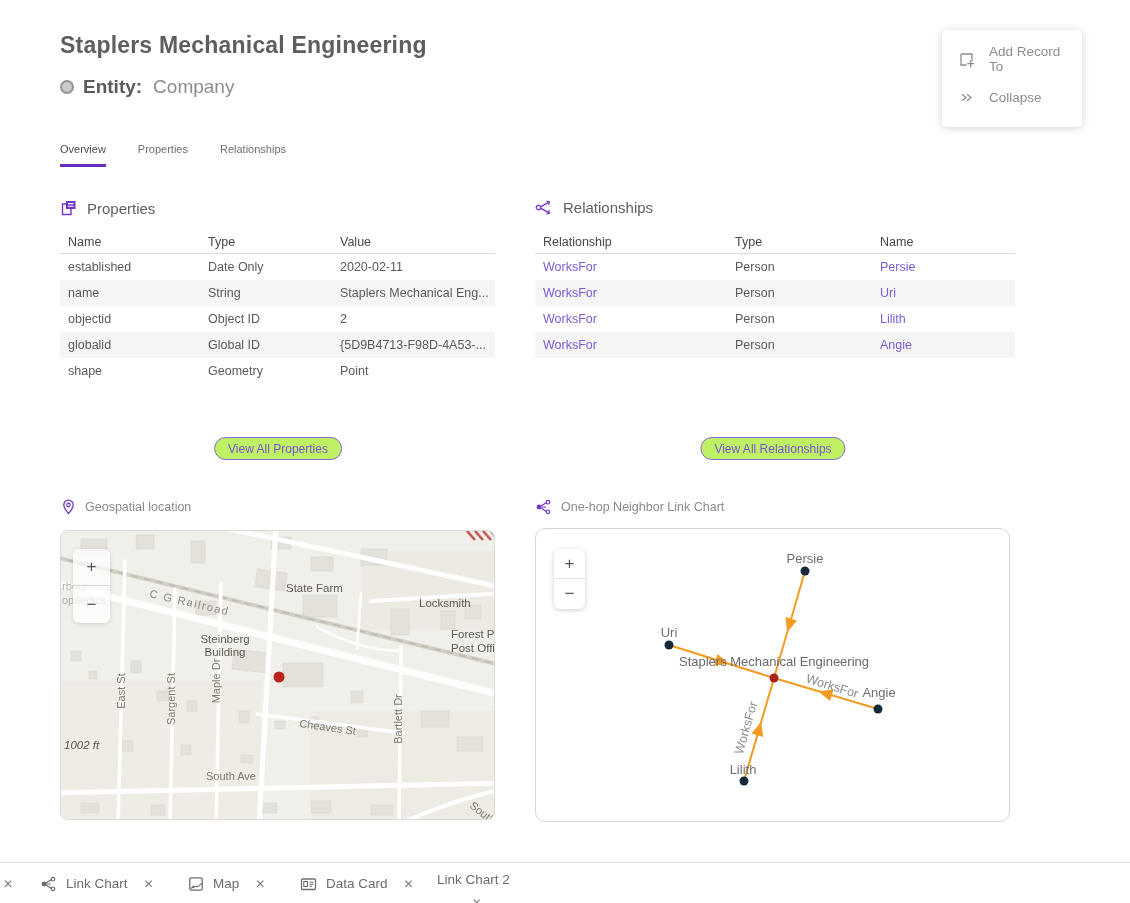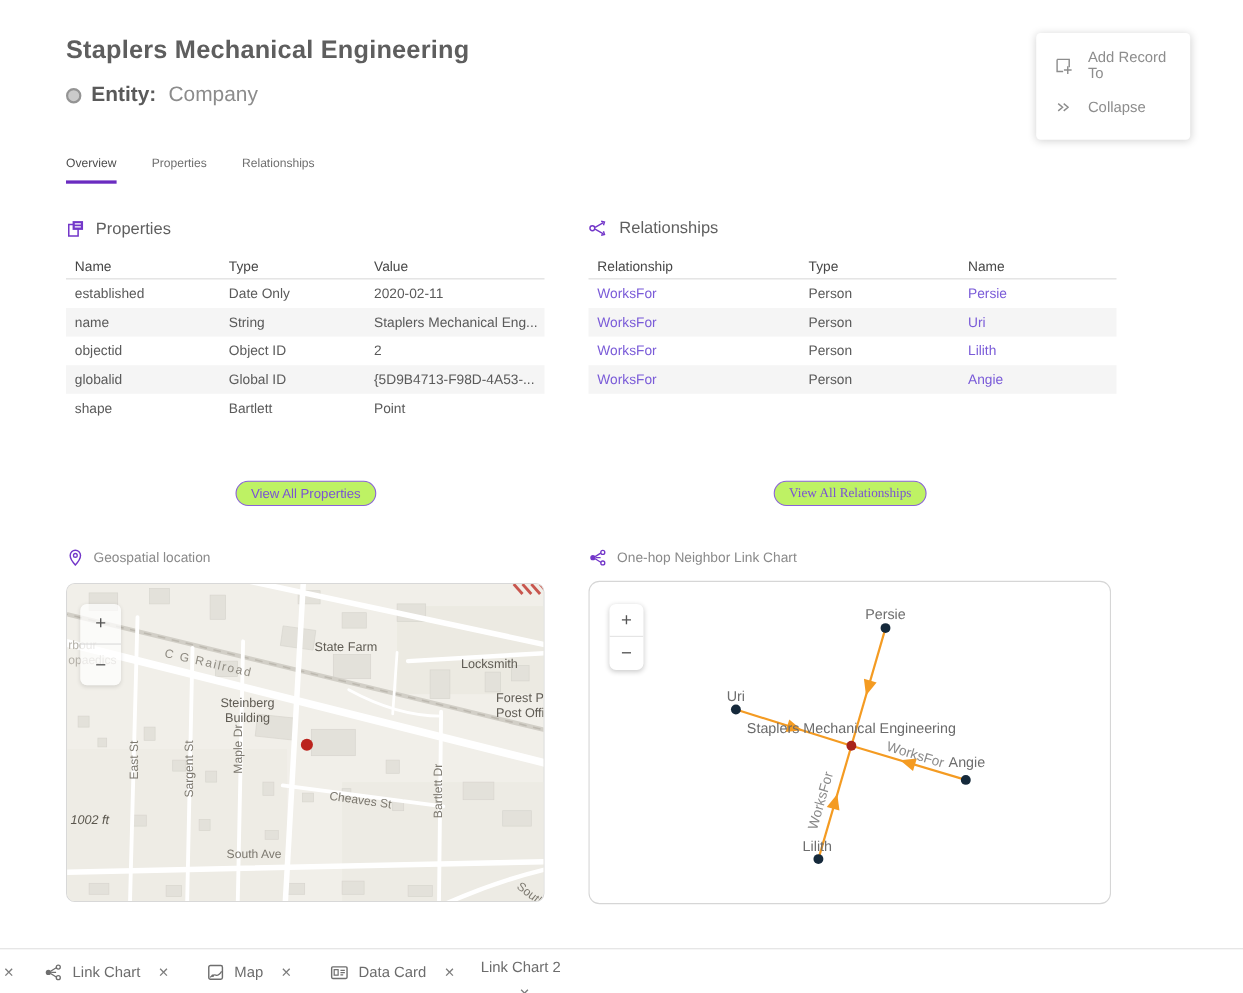--- a/index.html
+++ b/index.html
@@ -130,21 +130,21 @@
       <div class="cell c2">Object ID</div>
       <div class="cell c3">2</div>
     </div>
     <div class="row stripe">
       <div class="cell c1">globalid</div>
       <div class="cell c2">Global ID</div>
       <div class="cell c3">{5D9B4713-F98D-4A53-...</div>
     </div>
     <div class="row">
       <div class="cell c1">shape</div>
-      <div class="cell c2">Bartlett</div>
+      <div class="cell c2">Geometry</div>
       <div class="cell c3">Point</div>
     </div>
   </div>
 
   <div class="sec-head" style="left:535px; top:199px;">
     <svg width="19" height="17" viewBox="0 0 19 17">
       <circle cx="3.5" cy="8.5" r="2.2" fill="none" stroke="#7337c9" stroke-width="1.3"></circle>
       <path d="M6,7.6 L13.5,3.4 M6,9.4 L13.5,13.6" fill="none" stroke="#7337c9" stroke-width="1.3"></path>
       <path d="M11.5,2.2 L14.5,2.9 L13.6,5.8 M13.6,11.2 L14.5,14.1 L11.5,14.8" fill="none" stroke="#7337c9" stroke-width="1.3"></path>
     </svg>
@@ -173,21 +173,21 @@
       <div class="cell c3 plink">Lilith</div>
     </div>
     <div class="row stripe">
       <div class="cell c1 plink">WorksFor</div>
       <div class="cell c2">Person</div>
       <div class="cell c3 plink">Angie</div>
     </div>
   </div>
 
   <button class="pill-btn" style="left:278px; top:437px;">View All Properties</button>
-  <button class="pill-btn" style="left:773px; top:437px;font-family:Liberation Serif, serif;">View All Relationships</button>
+  <button class="pill-btn" style="left:773px; top:437px;">View All Relationships</button>
 
   <div class="sec-head small" style="left:61px; top:499px;">
     <svg width="15" height="16" viewBox="0 0 15 16">
       <path d="M7.5,1.2 C4.9,1.2 2.8,3.3 2.8,5.9 C2.8,9.3 7.5,14.6 7.5,14.6 C7.5,14.6 12.2,9.3 12.2,5.9 C12.2,3.3 10.1,1.2 7.5,1.2 Z" fill="none" stroke="#7337c9" stroke-width="1.3"></path>
       <circle cx="7.5" cy="5.9" r="1.7" fill="none" stroke="#7337c9" stroke-width="1.2"></circle>
     </svg>
     <span>Geospatial location</span>
   </div>
 
   <div class="map-card">

